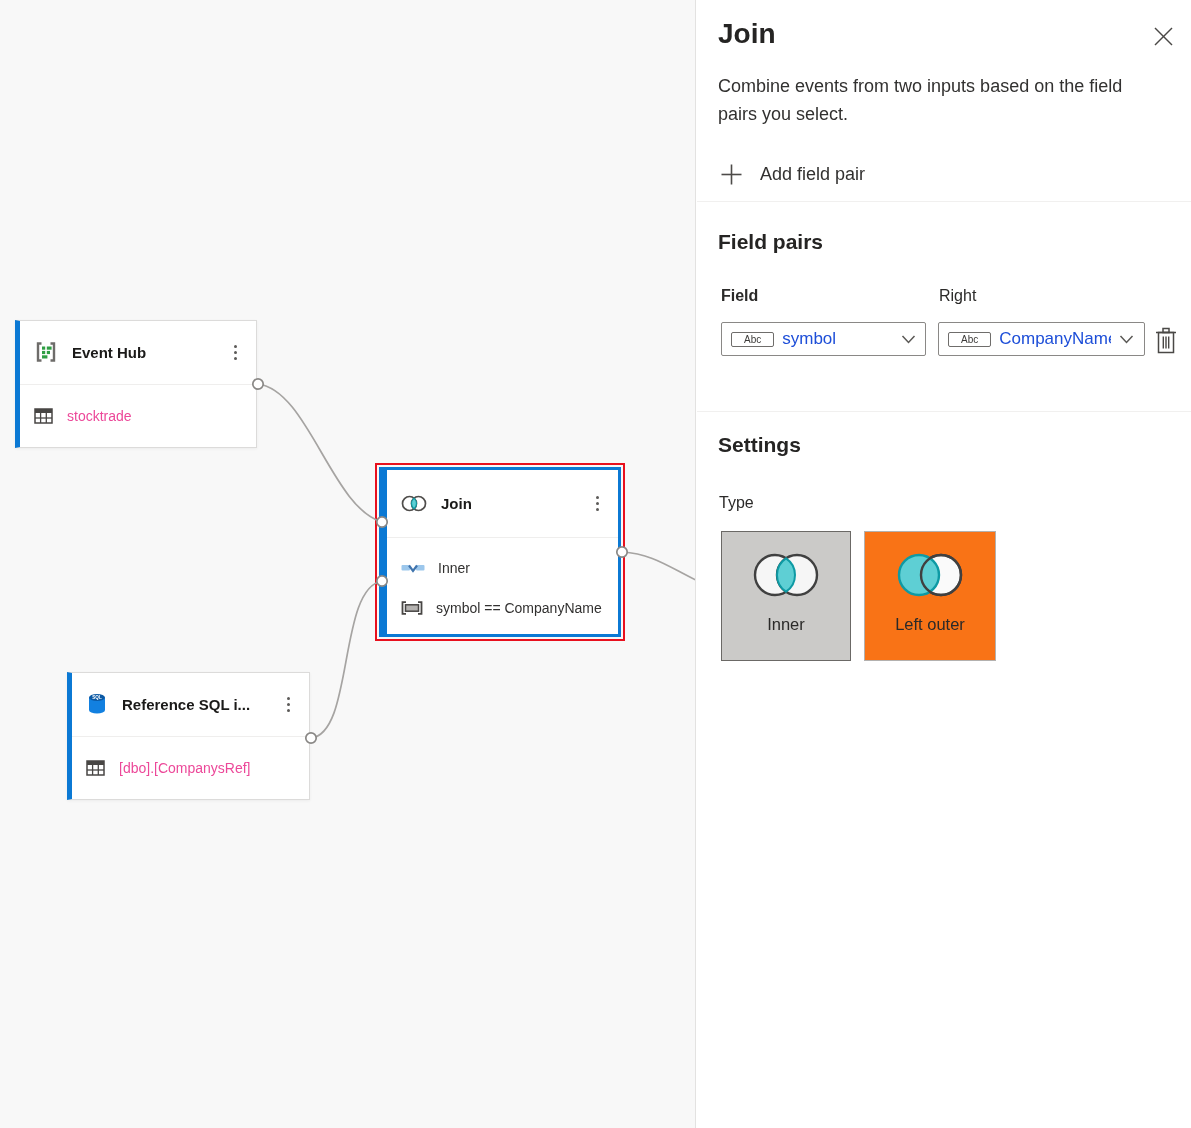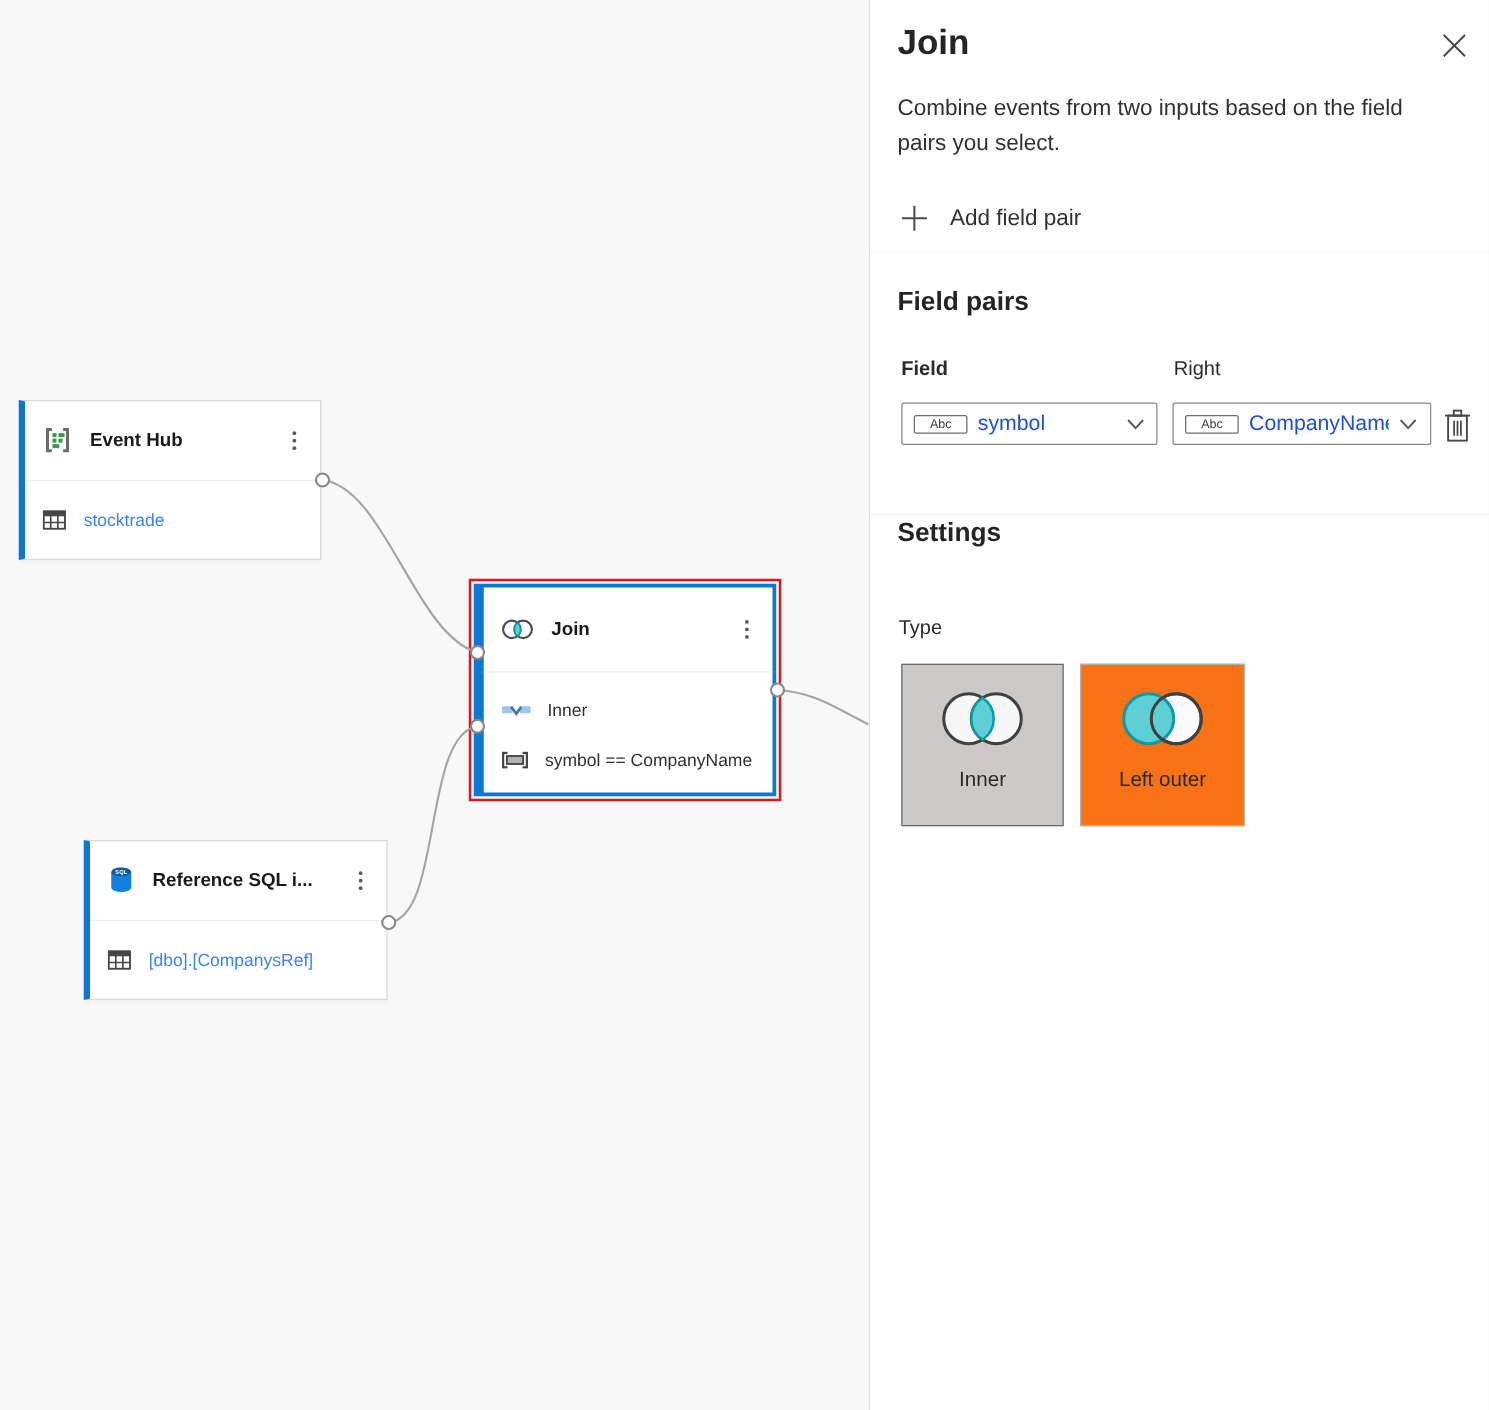--- a/index.html
+++ b/index.html
@@ -8,21 +8,21 @@
 
   
   .canvas { position:absolute; left:0; top:0; width:695px; height:974px; background:#f8f8f8;padding-left:40px; }
   .edges { position:absolute; left:0; top:0; width:695px; height:1128px; z-index:3; pointer-events:none; }
 
   .node { position:absolute; background:#fff; border:1px solid #dcdbda; border-left:5px solid #0b79d4;
           box-shadow:0 1px 3px rgba(0,0,0,.05); z-index:1; display:flex; flex-direction:column; }
   .node-header { display:flex; align-items:center; gap:14px; padding:0 16px 0 14px; flex:1; }
   .node-title { flex:1; font-size:15px; font-weight:700; color:#1b1a19; white-space:nowrap; overflow:hidden; }
   .node-body { display:flex; align-items:center; gap:14px; padding:0 14px; flex:1; border-top:1px solid #efeeed; }
-  .node-sub { font-size:14px; color:#3b82f6; white-space:nowrap; }
+  .node-sub { font-size:14px; color:#ec4899; white-space:nowrap; }
   .nicon { display:inline-flex; align-items:center; justify-content:center; flex:none; }
   .kebab { display:flex; flex-direction:column; gap:3px; padding:4px 3px; cursor:pointer; }
   .kebab i { width:3px; height:3px; border-radius:50%; background:#5c5a58; }
 
   #node-event-hub { left:15px; top:320px; width:242px; height:128px; }
   #node-ref-sql   { left:67px; top:672px; width:243px; height:128px; }
 
   
   #join-wrap { position:absolute; left:375px; top:463px; width:250px; height:178px;
                border:2px solid #e8101e; z-index:2; background:transparent; }
@@ -37,21 +37,21 @@
            border-left:1px solid #e3e2e1; z-index:5; }
   .panel-title { position:absolute; left:22px; top:18px; font-size:28px; font-weight:600; color:#252423; }
   .close-btn { position:absolute; left:455px; top:24px; width:24px; height:24px; background:none; border:none;
                cursor:pointer; display:flex; align-items:center; justify-content:center; }
   .panel-desc { position:absolute; left:22px; top:72px; width:436px; font-size:18px; line-height:28px; color:#323130; }
   .add-pair { position:absolute; left:24px; top:163px; display:flex; align-items:center; gap:17px;
               background:none; border:none; font-family:inherit; font-size:18px; color:#323130; cursor:pointer; }
   .divider { position:absolute; left:1px; width:495px; border-top:1px solid #f1f0ef; }
   .d1 { top:201px; } .d2 { top:411px; }
   .sec-h { position:absolute; left:22px; font-size:21px; font-weight:600; color:#252423; }
-  .fp-h { top:230px; } .set-h { top:415px;text-align:right; }
+  .fp-h { top:230px; } .set-h { top:433px;text-align:right; }
   .lbl { position:absolute; font-size:16px; color:#2b2a29; }
   .left-lbl  { left:25px; top:287px; font-weight:600; }
   .right-lbl { left:243px; top:287px; font-weight:400; }
   .type-lbl  { left:23px; top:494px; }
 
   .dropdown { position:absolute; top:322px; height:34px; background:#fff; border:1px solid #8a8886; border-radius:2px;
               display:flex; align-items:center; gap:8px; padding:0 9px 0 9px; cursor:pointer; }
   .dd-left  { left:25px; width:205px; }
   .dd-right { left:242px; width:207px; }
   .abc { flex:none; font-size:10px; color:#3d3b39; border:1px solid #6f6d6b; border-radius:2px;

